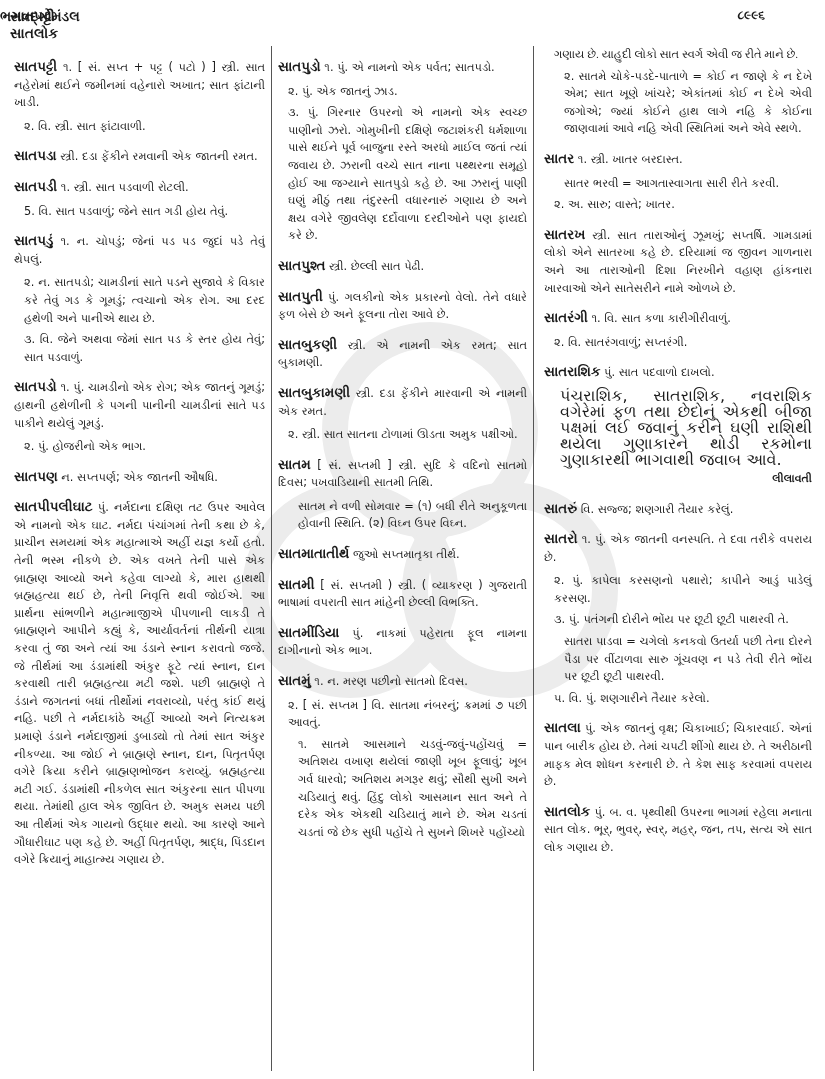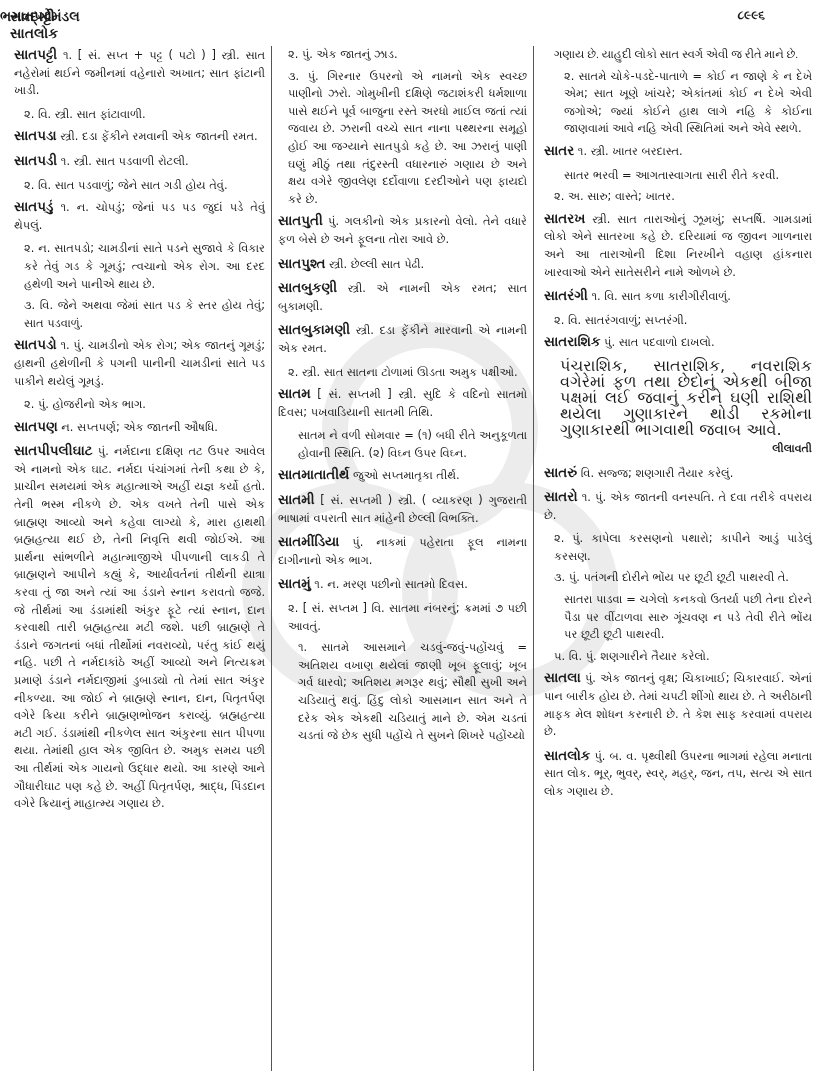--- a/index.html
+++ b/index.html
@@ -13,21 +13,21 @@
   }
   .hdr { position: absolute; top: 6px; left: 0; width: 825px; height: 40px; }
   .hdr .left { position: absolute; left: 10px; top: 2px; font-weight: bold; font-size: 14px; line-height: 17px; }
   .hdr .center { position: absolute; left: 0; width: 825px; top: 2px; font-weight: bold; font-size: 14px; }
   .hdr .right { position: absolute; right: 60px; top: 2px; font-weight: bold; font-size: 12px; }
   .cols { position: absolute; top: 46px; left: 8px; width: 810px; height: 1025px; display: flex; }
   .col { box-sizing: border-box; padding: 0 6px; font-size: 11.4px; line-height: 17.6px; text-align: justify; }
   .col1 { width: 264px; border-right: 1px solid #555; }
   .col2 { width: 262px; border-right: 1px solid #555; }
   .col3 { width: 284px; padding-left: 10px; }
-  .entry { margin: 0 0 6px 0; }
+  .entry { margin: 12px 0 6px 0; }
   .entry .hw { font-weight: bold; font-size: 13.5px; }
   .entry .body { }
   .sub { padding-left: 10px; margin: 0 0 4px 0; }
   .phrase { padding-left: 20px; margin: 0 0 4px 0; }
   .quote { padding-left: 16px; font-size: 16px; line-height: 16px; margin: 0 0 2px 0; }
   .attrib { text-align: right; font-weight: bold; font-size: 11px; margin: 0 0 6px 0; }
   .cont { padding-left: 10px; margin: 0 0 4px 0; font-family: Liberation Serif, serif; }
 </style>
 </head>
 <body>
@@ -48,34 +48,35 @@
   <div class="center">ભગવદ્ગોમંડલ</div>
   <div class="right">૮૯૯૬</div>
 </div>
 
 <div class="cols">
   <div class="col col1">
       <div class="entry"><span class="hw">સાતપટ્ટી</span><span class="body"> ૧. [ સં. સપ્ત + પટ્ટ ( પટો ) ] સ્ત્રી. સાત નહેરોમાં થઈને જમીનમાં વહેનારો અખાત; સાત ફાંટાની ખાડી.</span></div>
       <div class="sub">૨. વિ. સ્ત્રી. સાત ફાંટાવાળી.</div>
       <div class="entry"><span class="hw">સાતપડા</span><span class="body"> સ્ત્રી. દડા ફેંકીને રમવાની એક જાતની રમત.</span></div>
       <div class="entry"><span class="hw">સાતપડી</span><span class="body"> ૧. સ્ત્રી. સાત પડવાળી રોટલી.</span></div>
-      <div class="sub">૨. વિ. સાત પડવાળું; જેને સાત ગડી હોય તેવું.</div>
+      <div class="sub">5. વિ. સાત પડવાળું; જેને સાત ગડી હોય તેવું.</div>
       <div class="entry"><span class="hw">સાતપડું</span><span class="body"> ૧. ન. ચોપડું; જેનાં પડ પડ જુદાં પડે તેવું થેપલું.</span></div>
       <div class="sub">૨. ન. સાતપડો; ચામડીનાં સાતે પડને સુજાવે કે વિકાર કરે તેવું ગડ કે ગૂમડું; ત્વચાનો એક રોગ. આ દરદ હથેળી અને પાનીએ થાય છે.</div>
       <div class="sub">૩. વિ. જેને અથવા જેમાં સાત પડ કે સ્તર હોય તેવું; સાત પડવાળું.</div>
       <div class="entry"><span class="hw">સાતપડો</span><span class="body"> ૧. પું. ચામડીનો એક રોગ; એક જાતનું ગૂમડું; હાથની હથેળીની કે પગની પાનીની ચામડીનાં સાતે પડ પાકીને થયેલું ગૂમડું.</span></div>
       <div class="sub">૨. પું. હોજરીનો એક ભાગ.</div>
       <div class="entry"><span class="hw">સાતપણ</span><span class="body"> ન. સપ્તપર્ણ; એક જાતની ઔષધિ.</span></div>
       <div class="entry"><span class="hw">સાતપીપલીઘાટ</span><span class="body"> પું. નર્મદાના દક્ષિણ તટ ઉપર આવેલ એ નામનો એક ઘાટ. નર્મદા પંચાંગમાં તેની કથા છે કે, પ્રાચીન સમયમાં એક મહાત્માએ અહીં યજ્ઞ કર્યો હતો. તેની ભસ્મ નીકળે છે. એક વખતે તેની પાસે એક બ્રાહ્મણ આવ્યો અને કહેવા લાગ્યો કે, મારા હાથથી બ્રહ્મહત્યા થઈ છે, તેની નિવૃત્તિ થવી જોઈએ. આ પ્રાર્થના સાંભળીને મહાત્માજીએ પીપળાની લાકડી તે બ્રાહ્મણને આપીને કહ્યું કે, આર્યાવર્તનાં તીર્થની યાત્રા કરવા તું જા અને ત્યાં આ ડંડાને સ્નાન કરાવતો જજે. જે તીર્થમાં આ ડંડામાંથી અંકુર ફૂટે ત્યાં સ્નાન, દાન કરવાથી તારી બ્રહ્મહત્યા મટી જશે. પછી બ્રાહ્મણે તે ડંડાને જગતનાં બધાં તીર્થોમાં નવરાવ્યો, પરંતુ કાંઈ થયું નહિ. પછી તે નર્મદાકાંઠે અહીં આવ્યો અને નિત્યક્રમ પ્રમાણે ડંડાને નર્મદાજીમાં ડુબાડ્યો તો તેમાં સાત અંકુર નીકળ્યા. આ જોઈ ને બ્રાહ્મણે સ્નાન, દાન, પિતૃતર્પણ વગેરે ક્રિયા કરીને બ્રાહ્મણભોજન કરાવ્યું. બ્રહ્મહત્યા મટી ગઈ. ડંડામાંથી નીકળેલ સાત અંકુરના સાત પીપળા થયા. તેમાંથી હાલ એક જીવિત છે. અમુક સમય પછી આ તીર્થમાં એક ગાયનો ઉદ્ધાર થયો. આ કારણે આને ગૌધારીઘાટ પણ કહે છે. અહીં પિતૃતર્પણ, શ્રાદ્ધ, પિંડદાન વગેરે ક્રિયાનું માહાત્મ્ય ગણાય છે.</span></div>
     </div>
   <div class="col col2">
+      <div class="entry"><span class="hw">સાતપુડો</span><span class="body"> ૧. પું. એ નામનો એક પર્વત; સાતપડો.</span></div>
       <div class="sub">૨. પું. એક જાતનું ઝાડ.</div>
       <div class="sub">૩. પું. ગિરનાર ઉપરનો એ નામનો એક સ્વચ્છ પાણીનો ઝરો. ગોમુખીની દક્ષિણે જટાશંકરી ધર્મશાળા પાસે થઈને પૂર્વ બાજુના રસ્તે અરધો માઈલ જતાં ત્યાં જવાય છે. ઝરાની વચ્ચે સાત નાના પથ્થરના સમૂહો હોઈ આ જગ્યાને સાતપુડો કહે છે. આ ઝરાનું પાણી ઘણું મીઠું તથા તંદુરસ્તી વધારનારું ગણાય છે અને ક્ષય વગેરે જીવલેણ દર્દોવાળા દરદીઓને પણ ફાયદો કરે છે.</div>
+      <div class="entry"><span class="hw">સાતપુશ્ત</span><span class="body"> સ્ત્રી. છેલ્લી સાત પેઢી.</span></div>
       <div class="entry"><span class="hw">સાતપુતી</span><span class="body"> પું. ગલકીનો એક પ્રકારનો વેલો. તેને વધારે ફળ બેસે છે અને ફૂલના તોરા આવે છે.</span></div>
-      <div class="entry"><span class="hw">સાતપુશ્ત</span><span class="body"> સ્ત્રી. છેલ્લી સાત પેઢી.</span></div>
       <div class="entry"><span class="hw">સાતબુકણી</span><span class="body"> સ્ત્રી. એ નામની એક રમત; સાત બુકામણી.</span></div>
       <div class="entry"><span class="hw">સાતબુકામણી</span><span class="body"> સ્ત્રી. દડા ફેંકીને મારવાની એ નામની એક રમત.</span></div>
       <div class="sub">૨. સ્ત્રી. સાત સાતના ટોળામાં ઊડતા અમુક પક્ષીઓ.</div>
       <div class="entry"><span class="hw">સાતમ</span><span class="body"> [ સં. સપ્તમી ] સ્ત્રી. સુદિ કે વદિનો સાતમો દિવસ; પખવાડિયાની સાતમી તિથિ.</span></div>
       <div class="phrase">સાતમ ને વળી સોમવાર = (૧) બધી રીતે અનુકૂળતા હોવાની સ્થિતિ. (૨) વિઘ્ન ઉપર વિઘ્ન.</div>
       <div class="entry"><span class="hw">સાતમાતાતીર્થ</span><span class="body"> જુઓ સપ્તમાતૃકા તીર્થ.</span></div>
       <div class="entry"><span class="hw">સાતમી</span><span class="body"> [ સં. સપ્તમી ) સ્ત્રી. ( વ્યાકરણ ) ગુજરાતી ભાષામાં વપરાતી સાત માંહેની છેલ્લી વિભક્તિ.</span></div>
       <div class="entry"><span class="hw">સાતમીંડિયા</span><span class="body"> પું. નાકમાં પહેરાતા ફૂલ નામના દાગીનાનો એક ભાગ.</span></div>
       <div class="entry"><span class="hw">સાતમું</span><span class="body"> ૧. ન. મરણ પછીનો સાતમો દિવસ.</span></div>
       <div class="sub">૨. [ સં. સપ્તમ ] વિ. સાતમા નંબરનું; ક્રમમાં ૭ પછી આવતું.</div>

